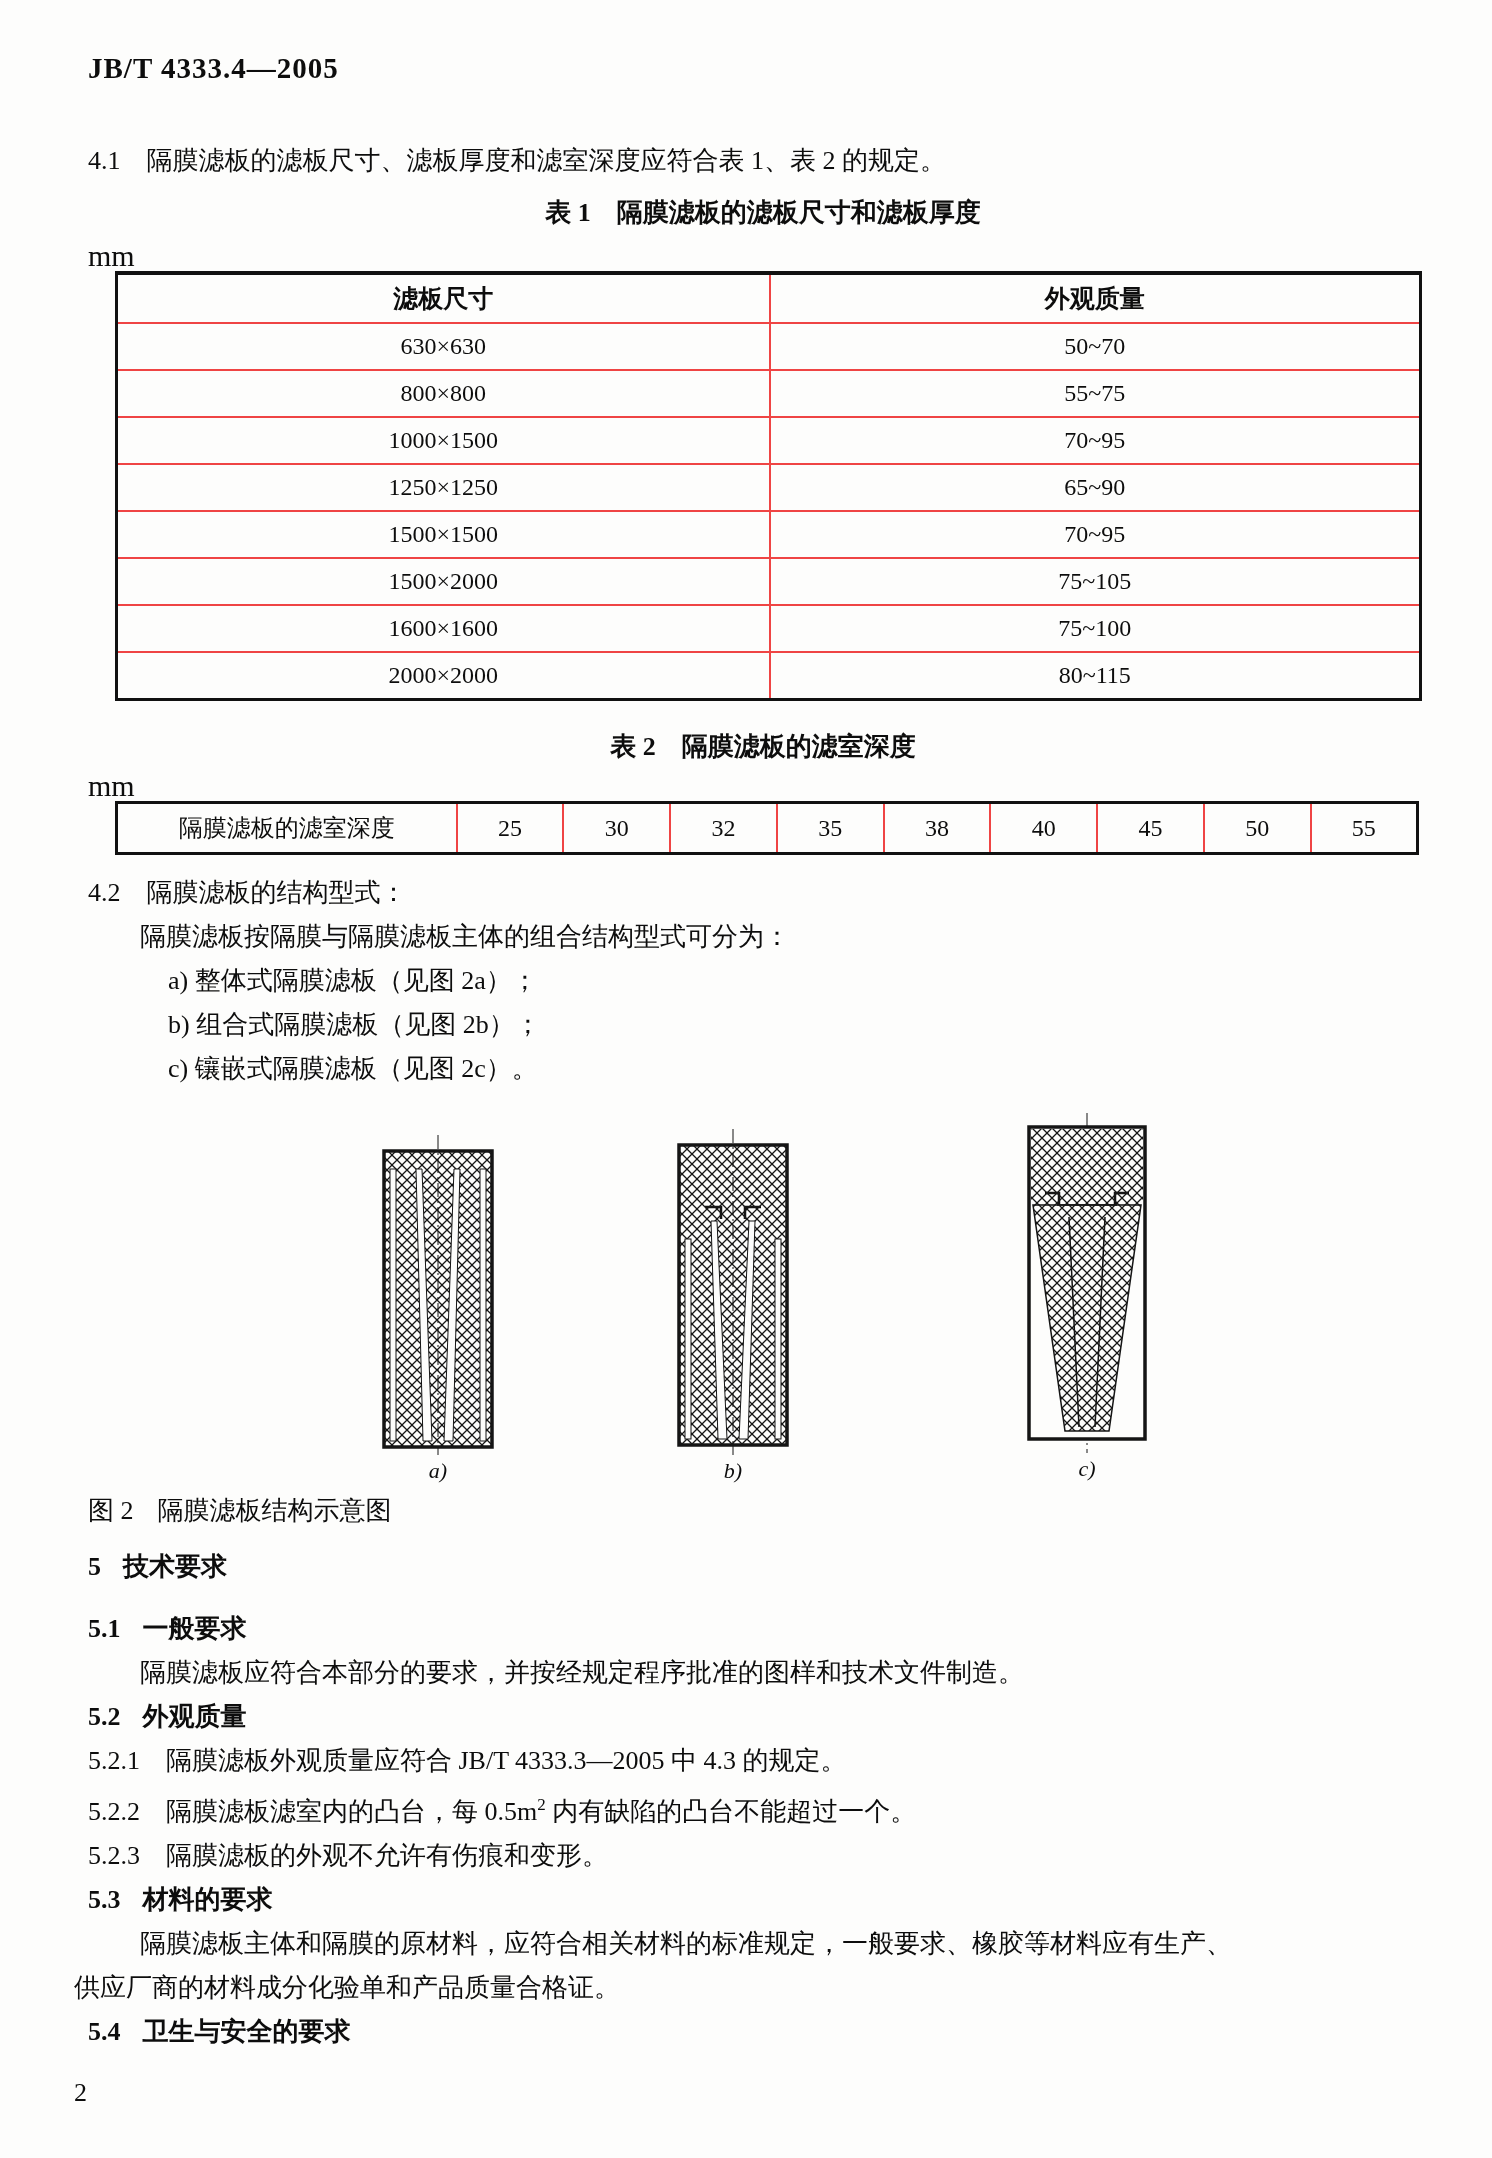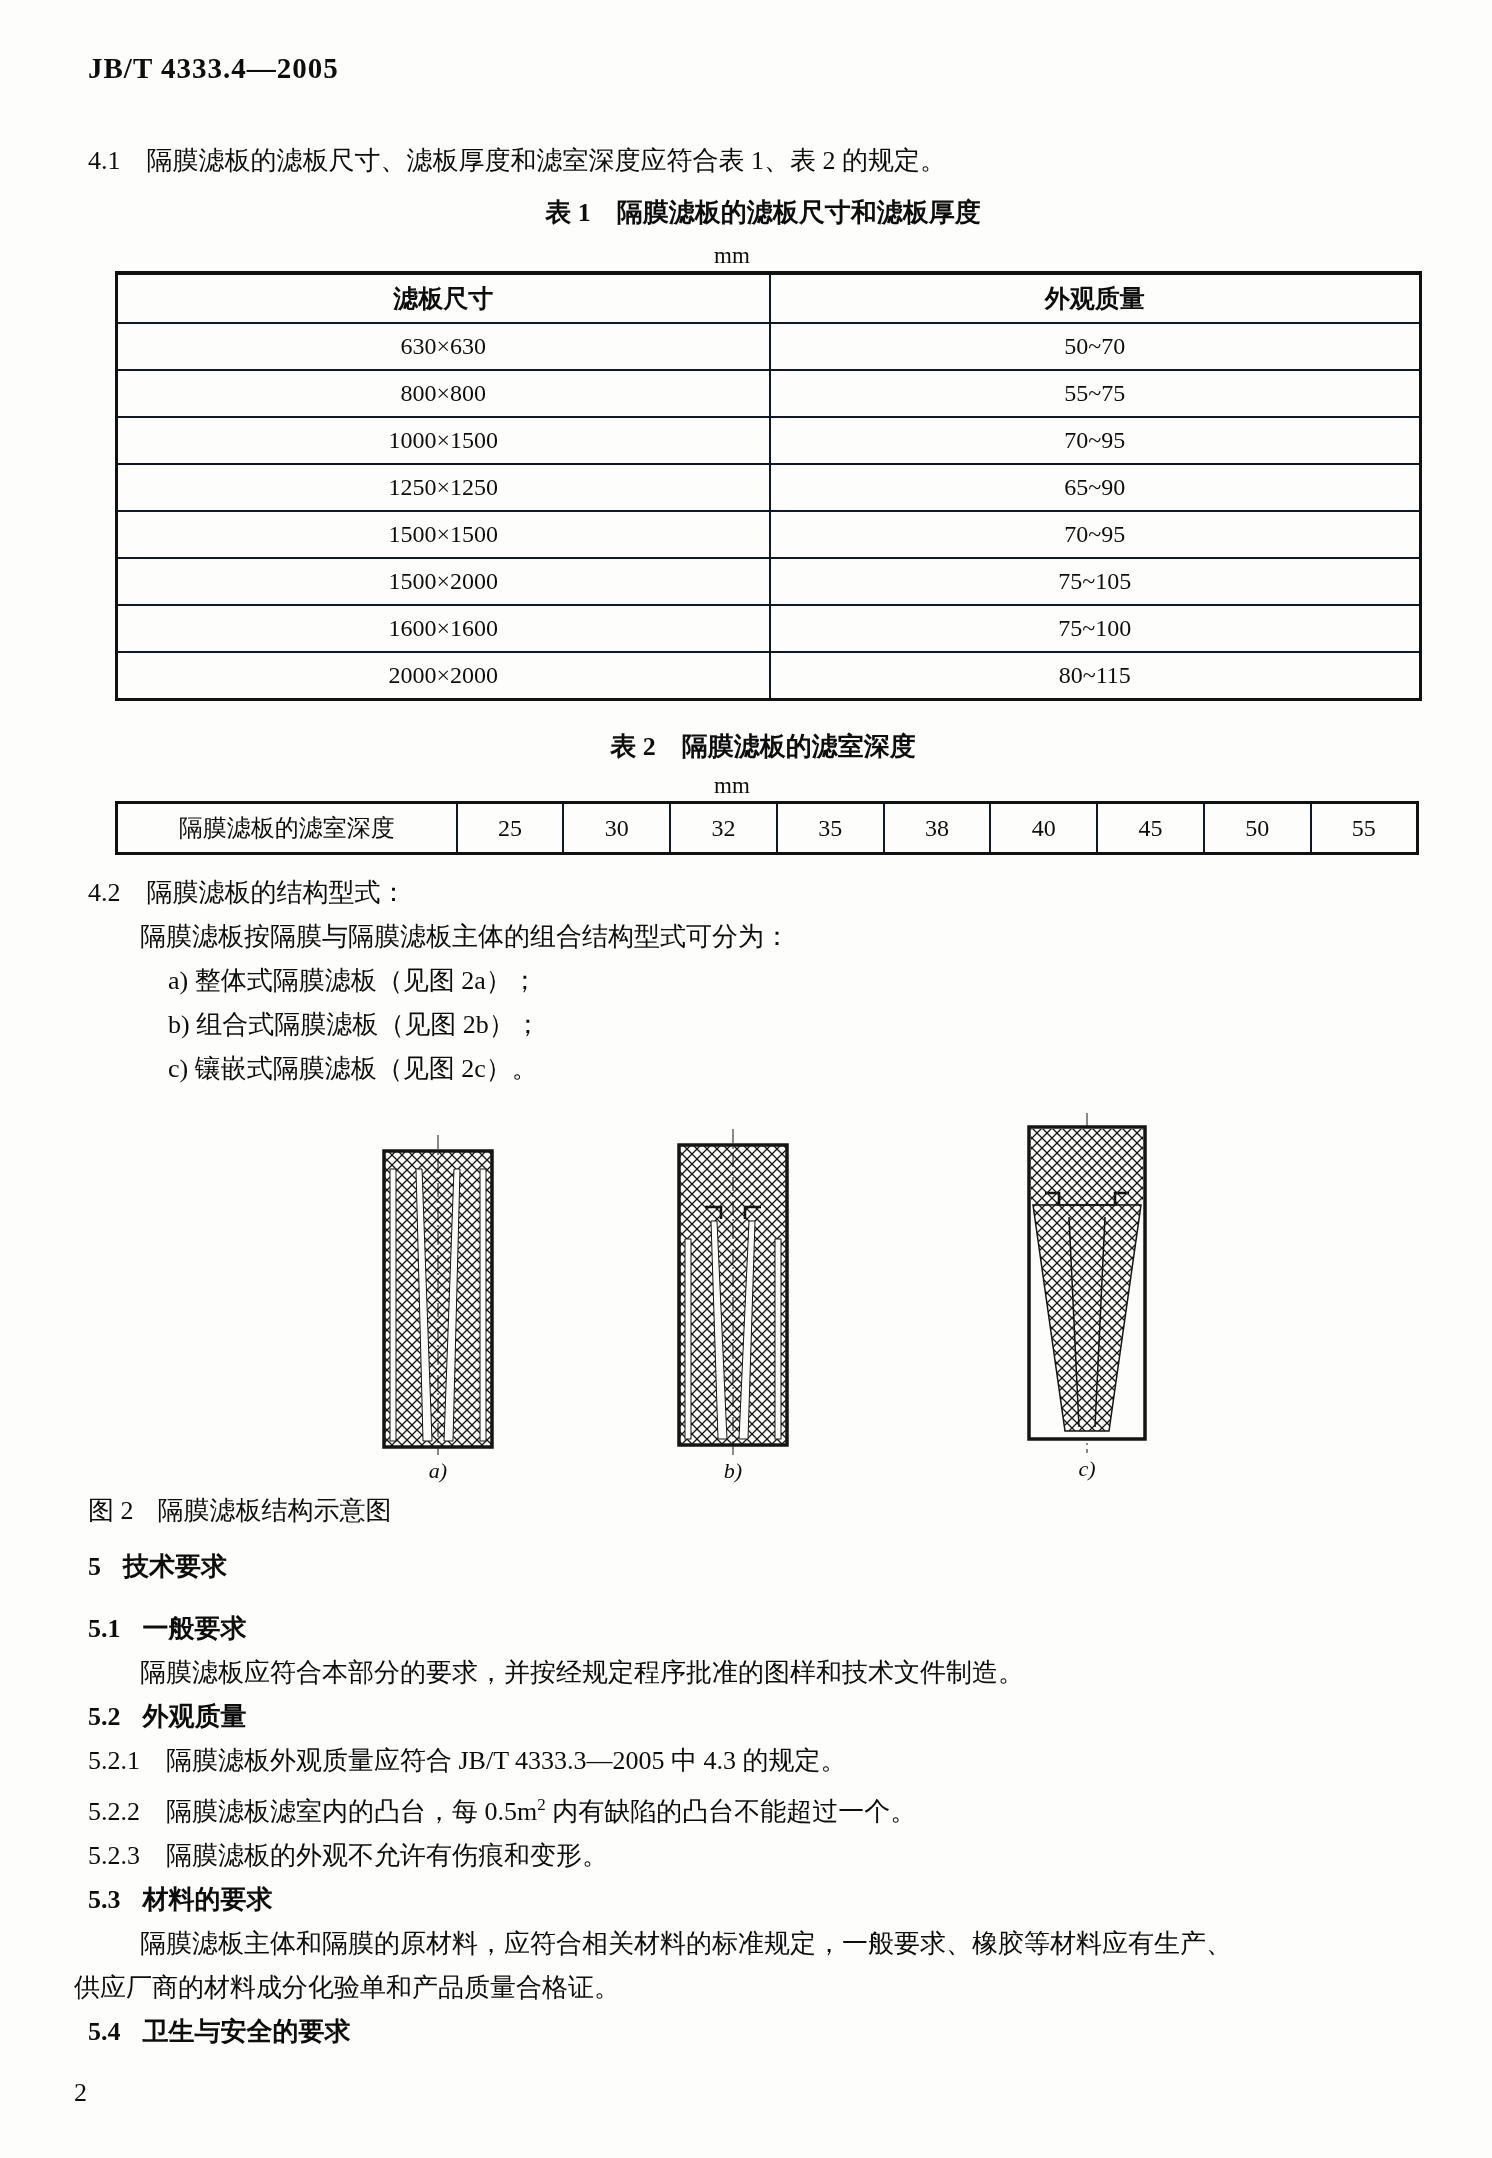--- a/index.html
+++ b/index.html
@@ -9,25 +9,25 @@
     margin:0 auto;overflow:hidden;
   }
   .content{padding:44px 54px 0 88px;}
   .std-num{font-size:29px;font-weight:bold;margin-top:8px;letter-spacing:1px;}
   .para{font-size:26px;line-height:44px;}
   .cnum{margin-right:26px;white-space:nowrap;}
   .snum{margin-right:22px;white-space:nowrap;}
   .bold{font-weight:bold;}
   .tbl-title{text-align:center;font-size:26px;font-weight:bold;line-height:40px;}
   .tbl-title .tl{margin-right:26px;}
-  .unit-row{text-align:center;font-size:23px;line-height:26px;padding-right:62px;}
+  .unit-row{text-align:left;font-size:30px;line-height:26px;padding-right:62px;}
   table{border-collapse:collapse;table-layout:fixed;margin-left:27px;width:1304px;}
   table.t1{border:3px solid #111;border-top:4px solid #111;}
   table.t2{border:3px solid #111;}
-  .t1 th,.t1 td,.t2 td{border:2px solid #0f172a;text-align:center;font-size:24px;padding:0;}
+  .t1 th,.t1 td,.t2 td{border:2px solid #ef4444;text-align:center;font-size:24px;padding:0;}
   .t1 th{height:47px;font-size:25px;}
   .t1 td{height:45px;font-weight:normal;}
   .t2 td{height:48px;}
   .t2 td.lab{font-size:24px;}
   .indent1{margin-left:52px;}
   .indent2{margin-left:80px;}
   .figure{position:relative;height:414px;margin-top:22px;}
   .fig-unit{position:absolute;text-align:center;}
   .fig-label{font-size:22px;font-style:italic;margin-top:4px;line-height:24px;}
   .fig-caption{position:absolute;left:0;right:0;bottom:0;

